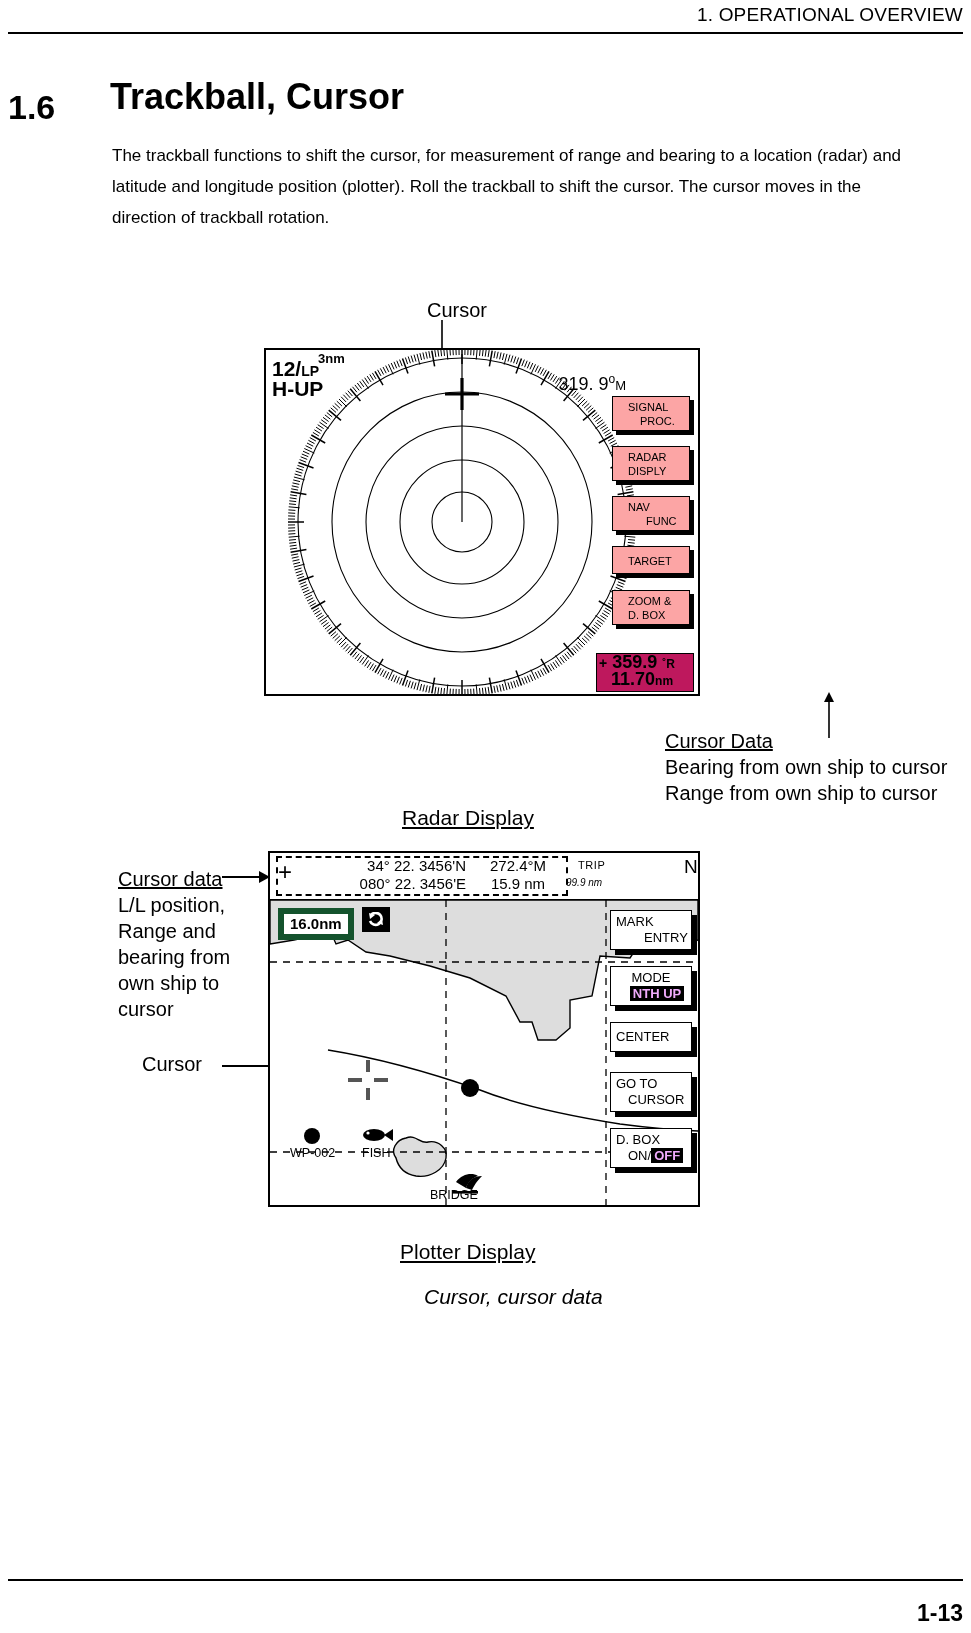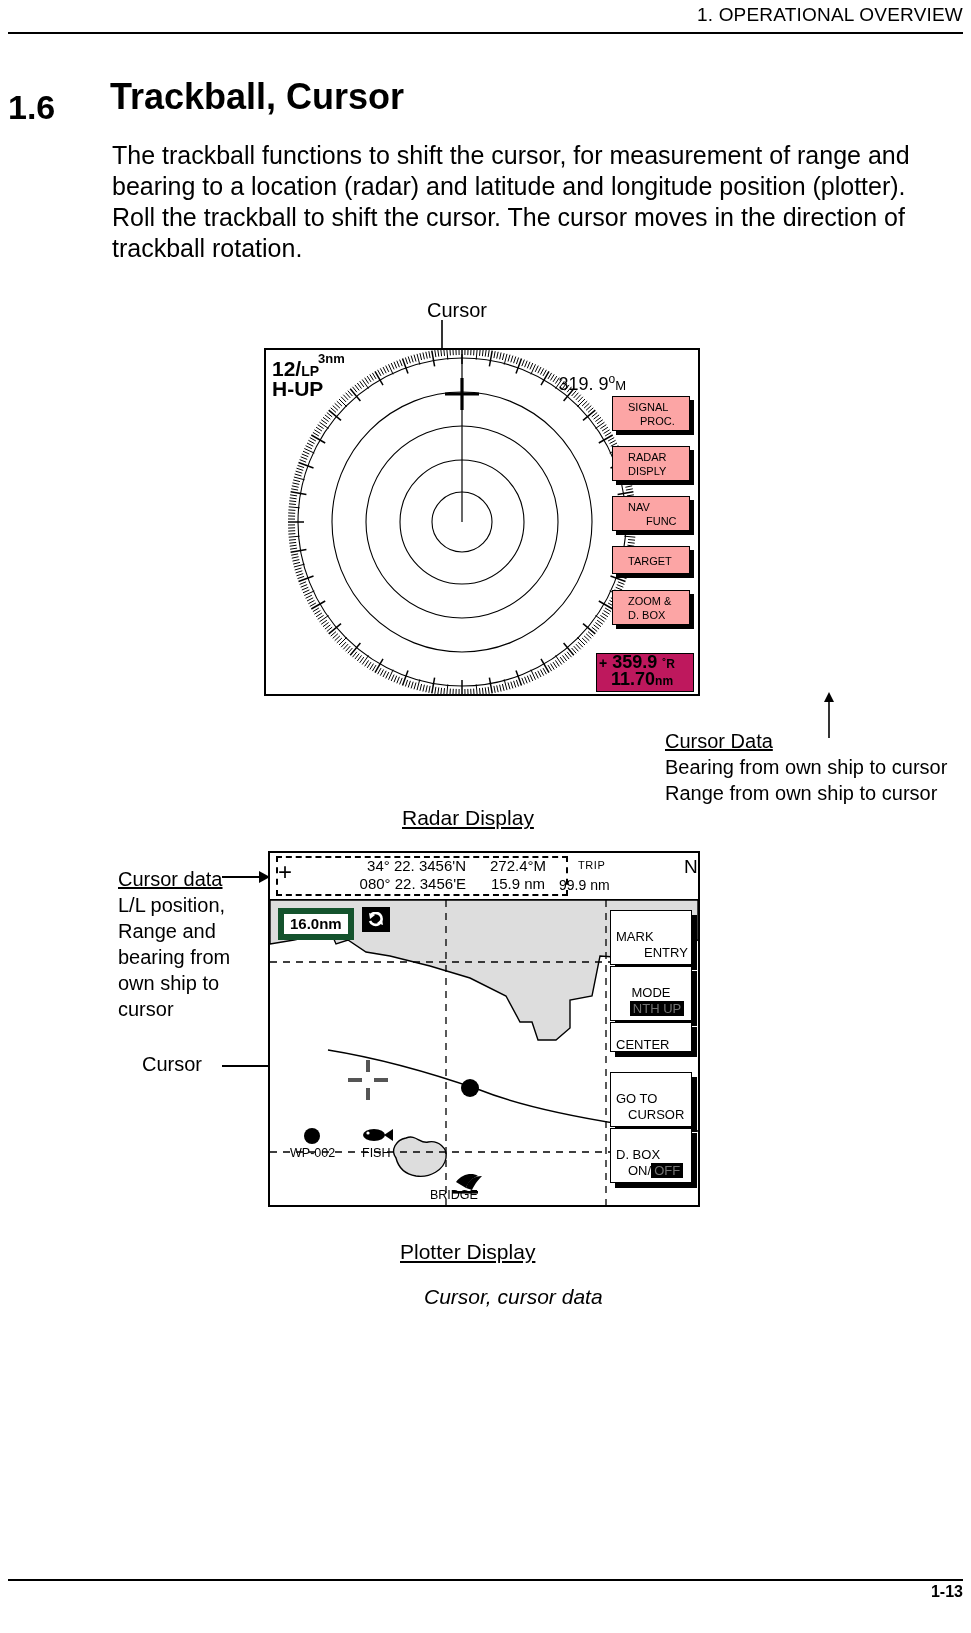--- a/index.html
+++ b/index.html
@@ -50,21 +50,21 @@
     font-size: 36px;
     font-weight: bold;
   }
 
   
   #intro-paragraph {
     position: absolute;
     left: 112px;
     top: 140px;
     width: 800px;
-    font-size: 25px;
+    font-size: 17px;
     line-height: 31px;
   }
 
   
   #radar-figure {
     position: absolute;
     left: 264px;
     top: 348px;
     width: 436px;
     height: 348px;
@@ -197,22 +197,23 @@
   #pl-row1 { top: 4px; }
   #pl-row2 { top: 22px; }
   .pl-ll   { display: inline-block; width: 158px; text-align: right; }
   .pl-rb   { display: inline-block; width: 104px; text-align: center; }
 
   #pl-trip-label {
     position: absolute; left: 308px; top: 6px;
     font-size: 11px; letter-spacing: 0.6px;
   }
   #pl-trip-value {
-    position: absolute; left: 289px; top: 24px;
-    font-size: 14px;
+    position: absolute; left: 296px; top: 24px;
+    font-size: 10px;
+    font-style: italic;
   }
   #pl-mode-nu {
     position: absolute; left: 378px; top: 3px;
     font-size: 19px;
     margin-left: 36px;
   }
 
   #plotter-body {
     position: relative;
     height: 306px;
@@ -241,30 +242,30 @@
 
   .pkey {
     position: absolute;
     right: 6px;
     width: 82px;
     background: #fff;
     border: 1.6px solid #000;
     box-sizing: border-box;
     font-size: 13px;
     line-height: 16px;
-    padding: 18px 5px 3px 5px;
+    padding: 3px 5px 3px 5px;
     box-shadow: 5px 5px 0 0 #000;
     white-space: nowrap;
   }
   .pkey .ln2 { display: block; margin-left: 12px; }
   .pkey.indent .ln2 { padding-left: 16px; }
   .inv {
     background: #000;
-    color: #737373;
-    font-weight: normal;
+    color: #f0abfc;
+    font-weight: bold;
     padding: 0 3px;
     text-align: right;
   }
   #pkey-mark   { top: 10px; }
   #pkey-mode   { top: 66px; text-align: center; }
   #pkey-center { top: 122px; height: 30px; display:flex; align-items:center;}
   #pkey-goto   { top: 172px; }
   #pkey-dbox   { top: 228px; }
 
   .mlabel {
@@ -304,22 +305,22 @@
     position: absolute;
     left: 424px; top: 1285px;
     font-size: 21px;
     font-style: italic;
   }
 
   
   #page-footer {
     position: absolute;
     right: 8px;
-    bottom: 32px;
-    font-size: 16px;
+    bottom: 6px;
+    font-size: 23px;
     font-weight: bold;
   }
   #footer-rule {
     position: absolute;
     left: 8px; right: 8px;
     bottom: 52px;
     height: 2px;
     background: #000;
   }
 </style>

